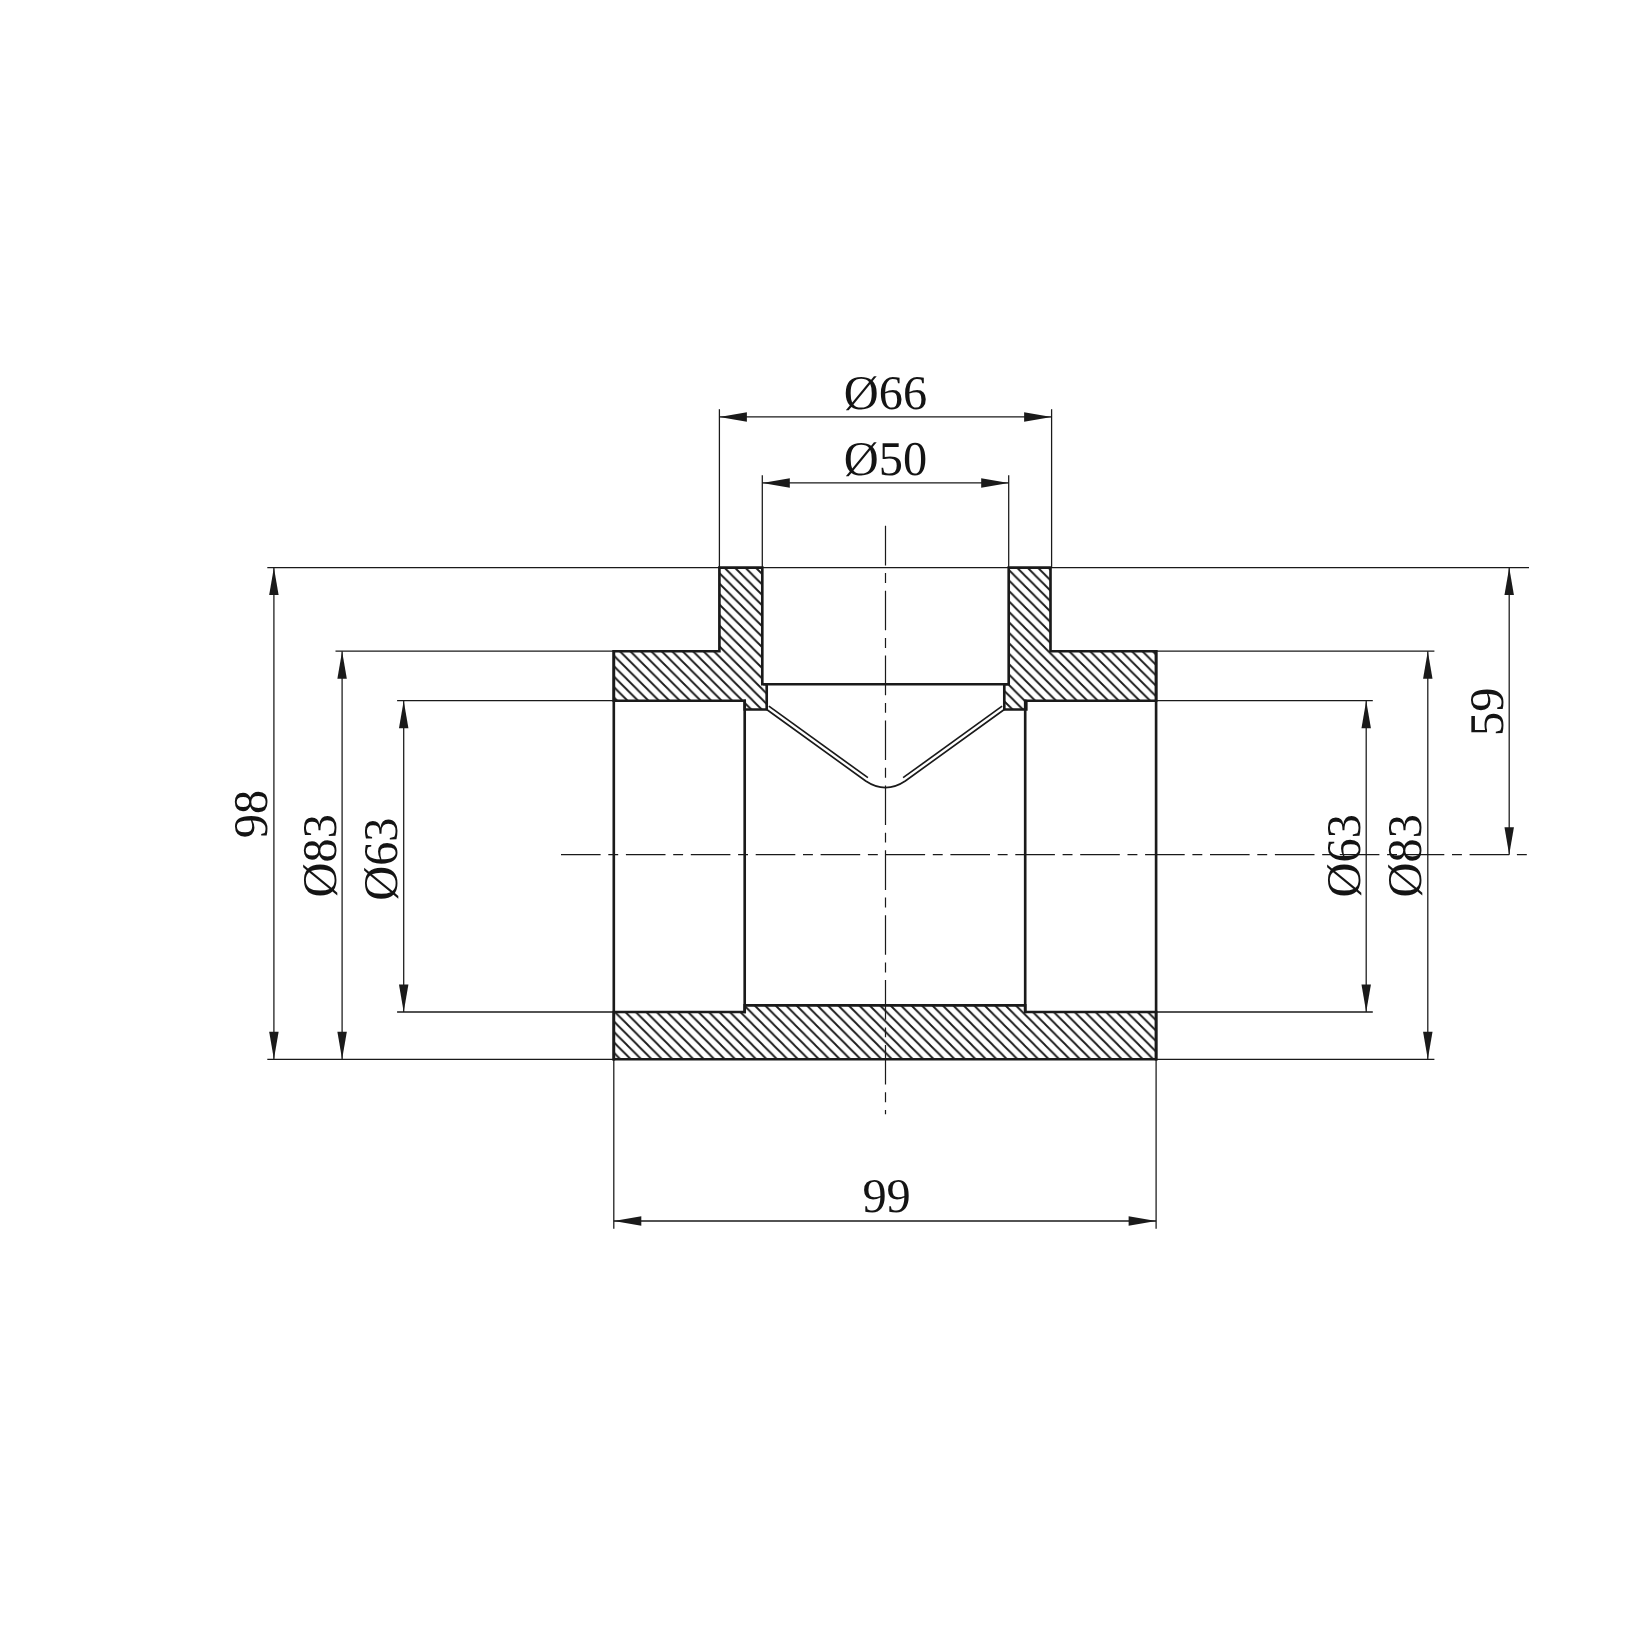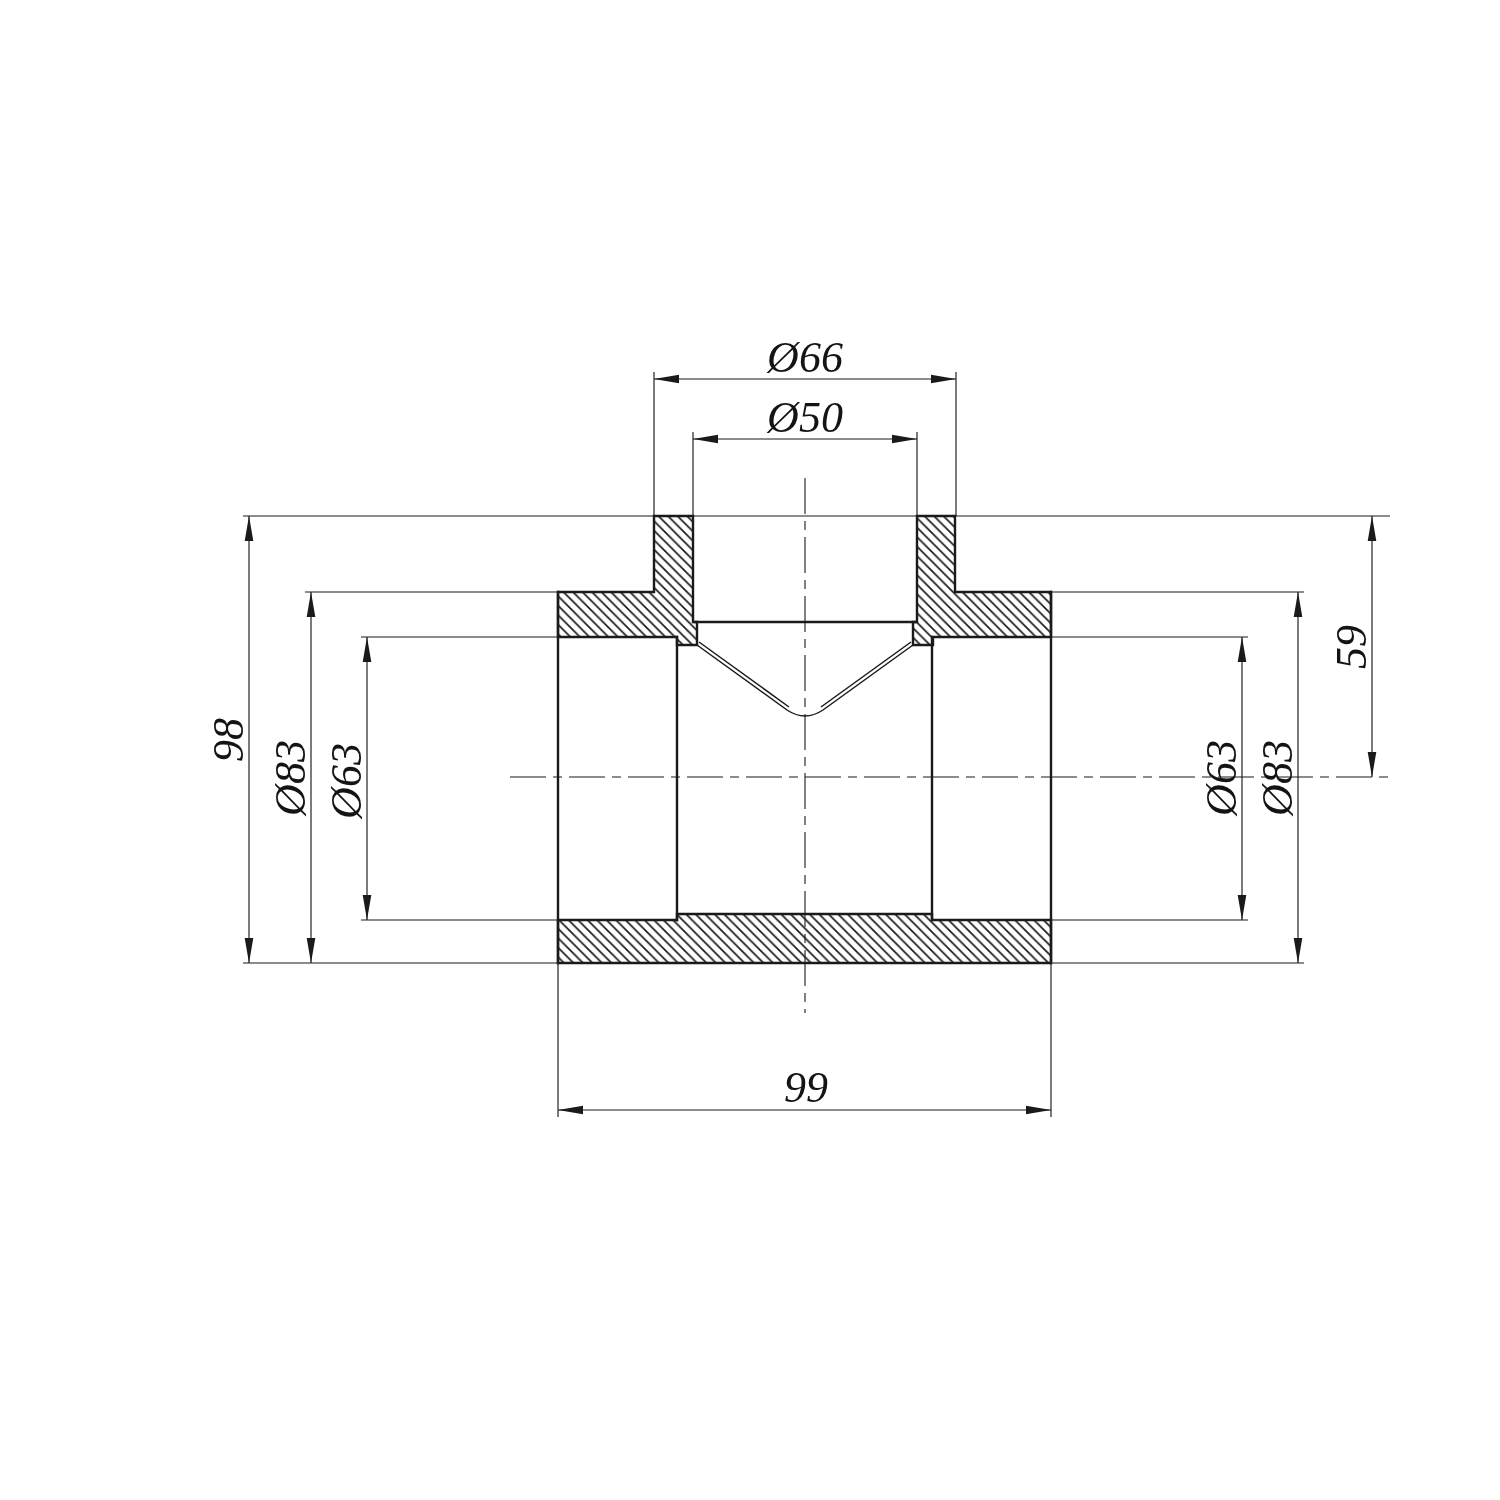--- a/index.html
+++ b/index.html
@@ -6,21 +6,20 @@
     margin: 0;
     padding: 0;
     background: #ffffff;
   }
   .canvas {
     position: relative;
     width: 1500px;
     height: 1500px;
     background: #ffffff;
     font-family: "Liberation Serif", "DejaVu Serif", serif;
-    font-style: italic;
   }
   svg text {
     font-family: "Liberation Serif", "DejaVu Serif", serif;
     font-size: 44px;
     fill: #141414;
   }
 </style>
 </head>
 <body>
 

